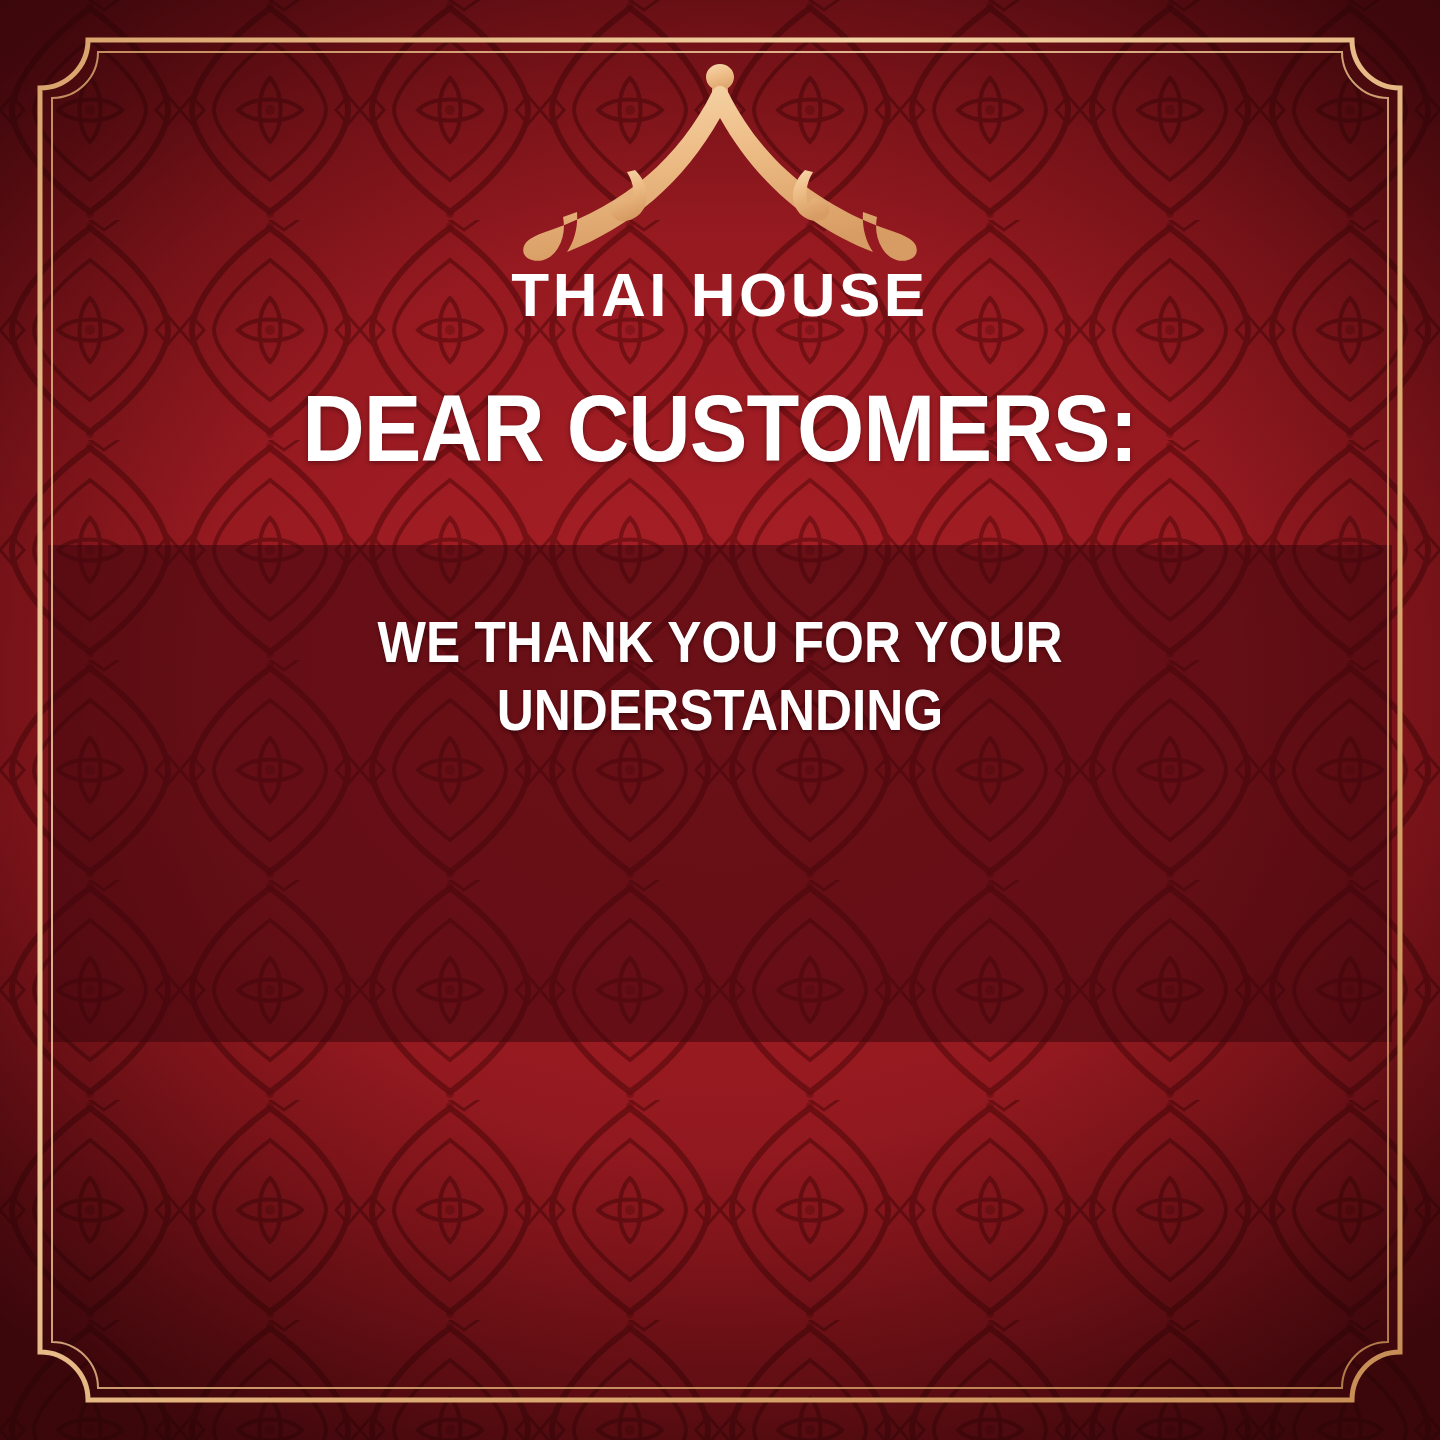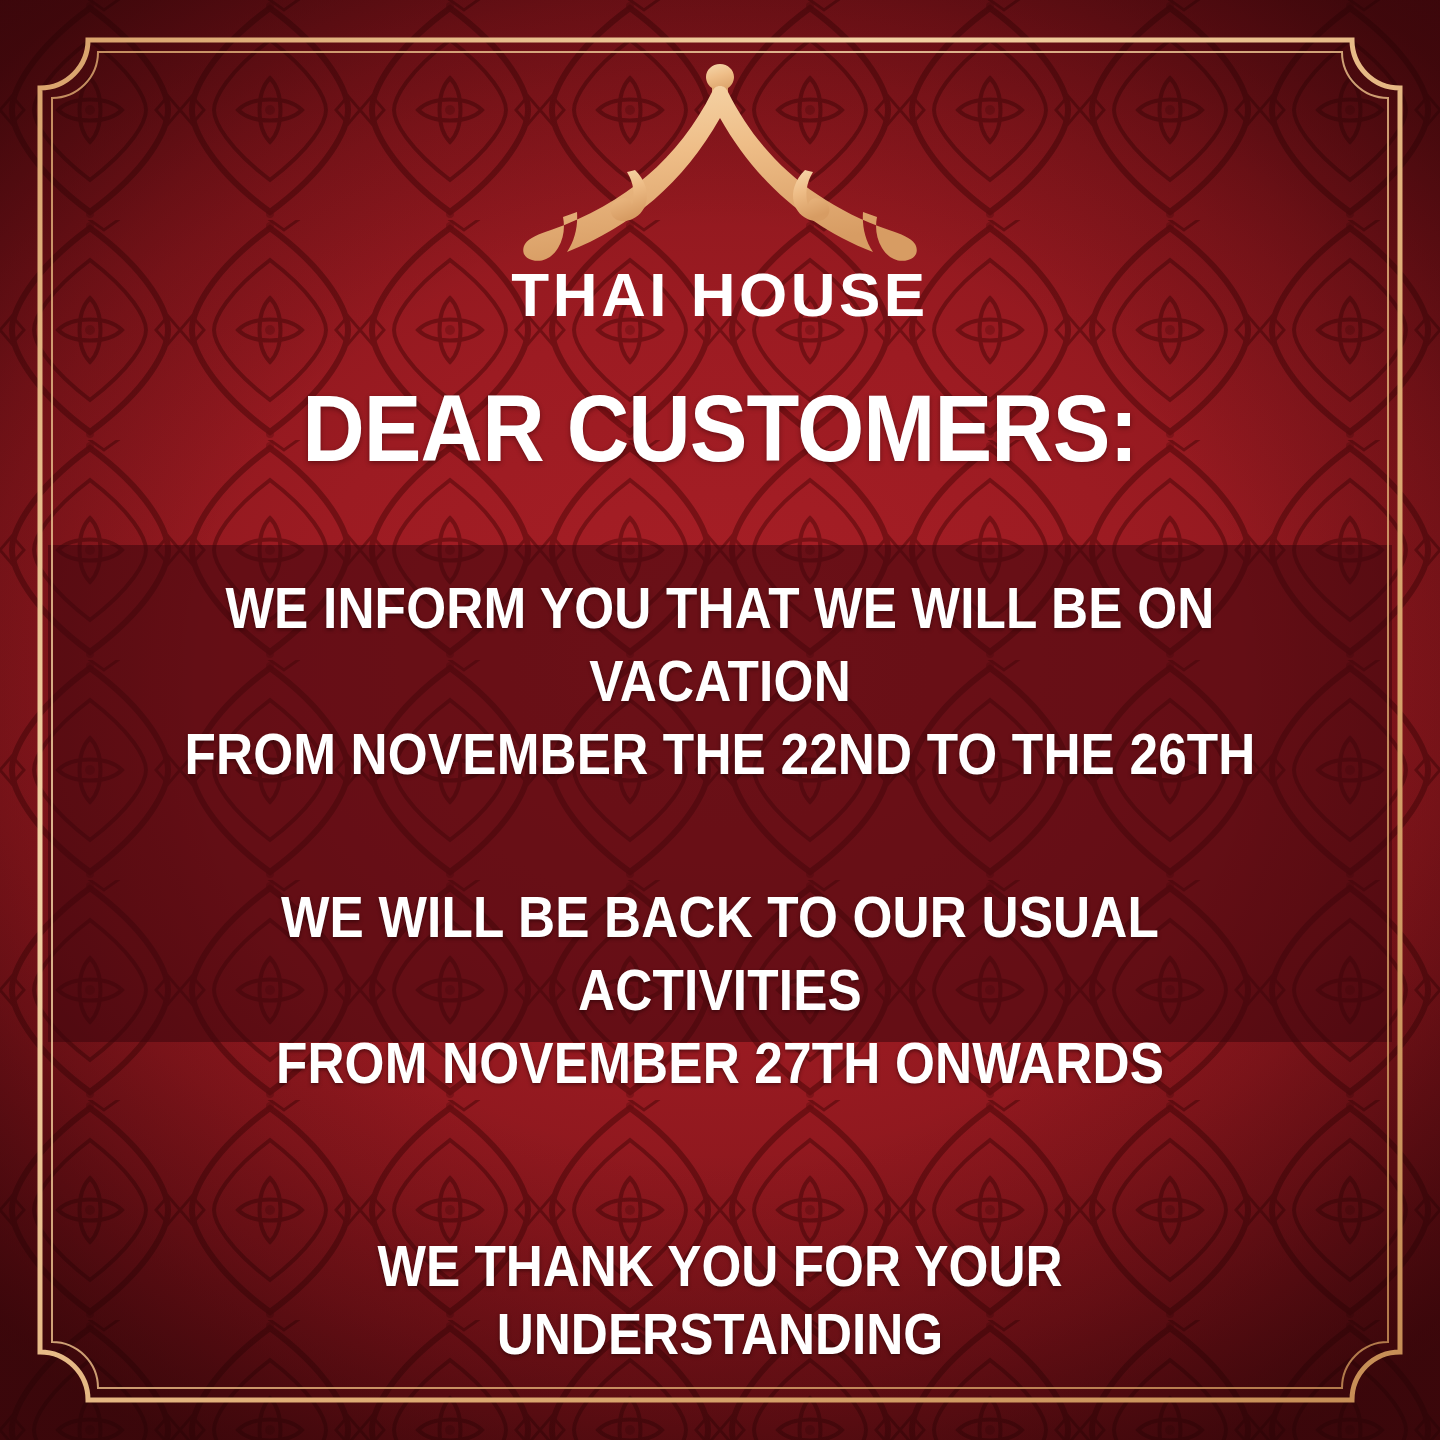--- a/index.html
+++ b/index.html
@@ -273,27 +273,17 @@
                  c -6 -2 -11 1 -12 6
                  c -3 -10 -2 -22 5 -33
                  c -3 -1 -6 -1 -8 -2 Z"></path>
       </g>
     </svg>
 
     <div class="brand-name">THAI HOUSE</div>
 
     <div class="headline">DEAR CUSTOMERS:</div>
 
-    <div class="body-block">
-      <div class="para">
-        <div>WE INFORM YOU THAT WE WILL BE ON VACATION</div>
-        <div>FROM NOVEMBER THE 22ND TO THE 26TH</div>
-      </div>
-      <div class="para">
-        <div>WE WILL BE BACK TO OUR USUAL ACTIVITIES</div>
-        <div>FROM NOVEMBER 27TH ONWARDS</div>
-      </div>
-    </div>
 
     <div class="closing">WE THANK YOU FOR YOUR UNDERSTANDING</div>
 
   </div>
 </div>
 
 </body></html>

